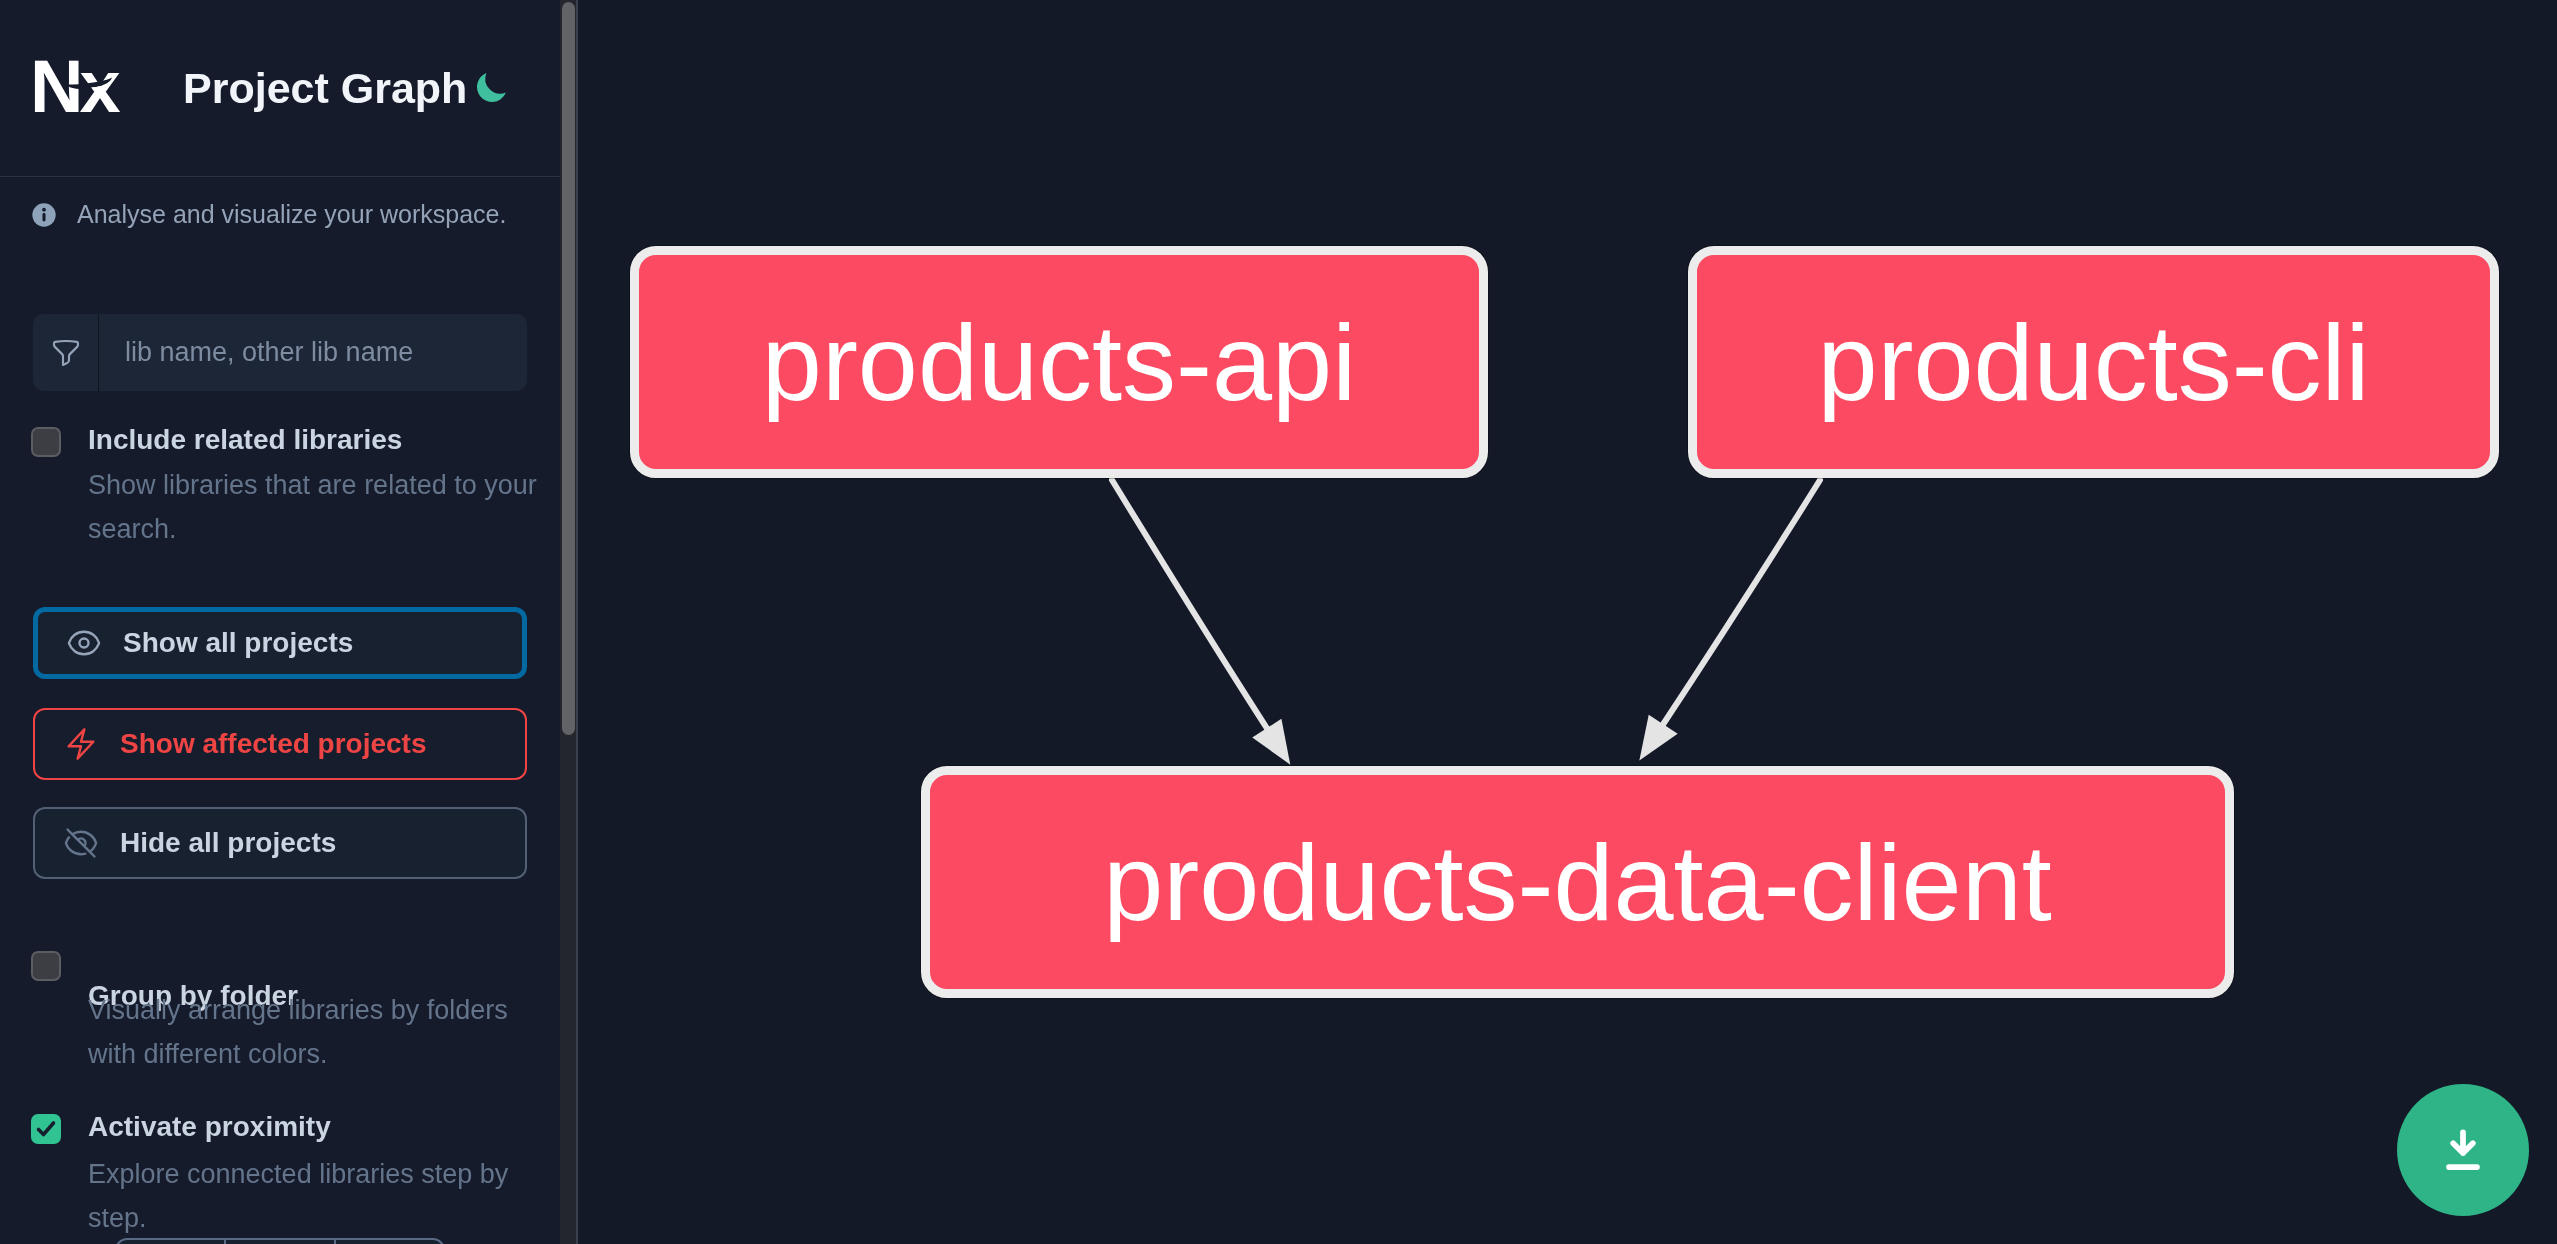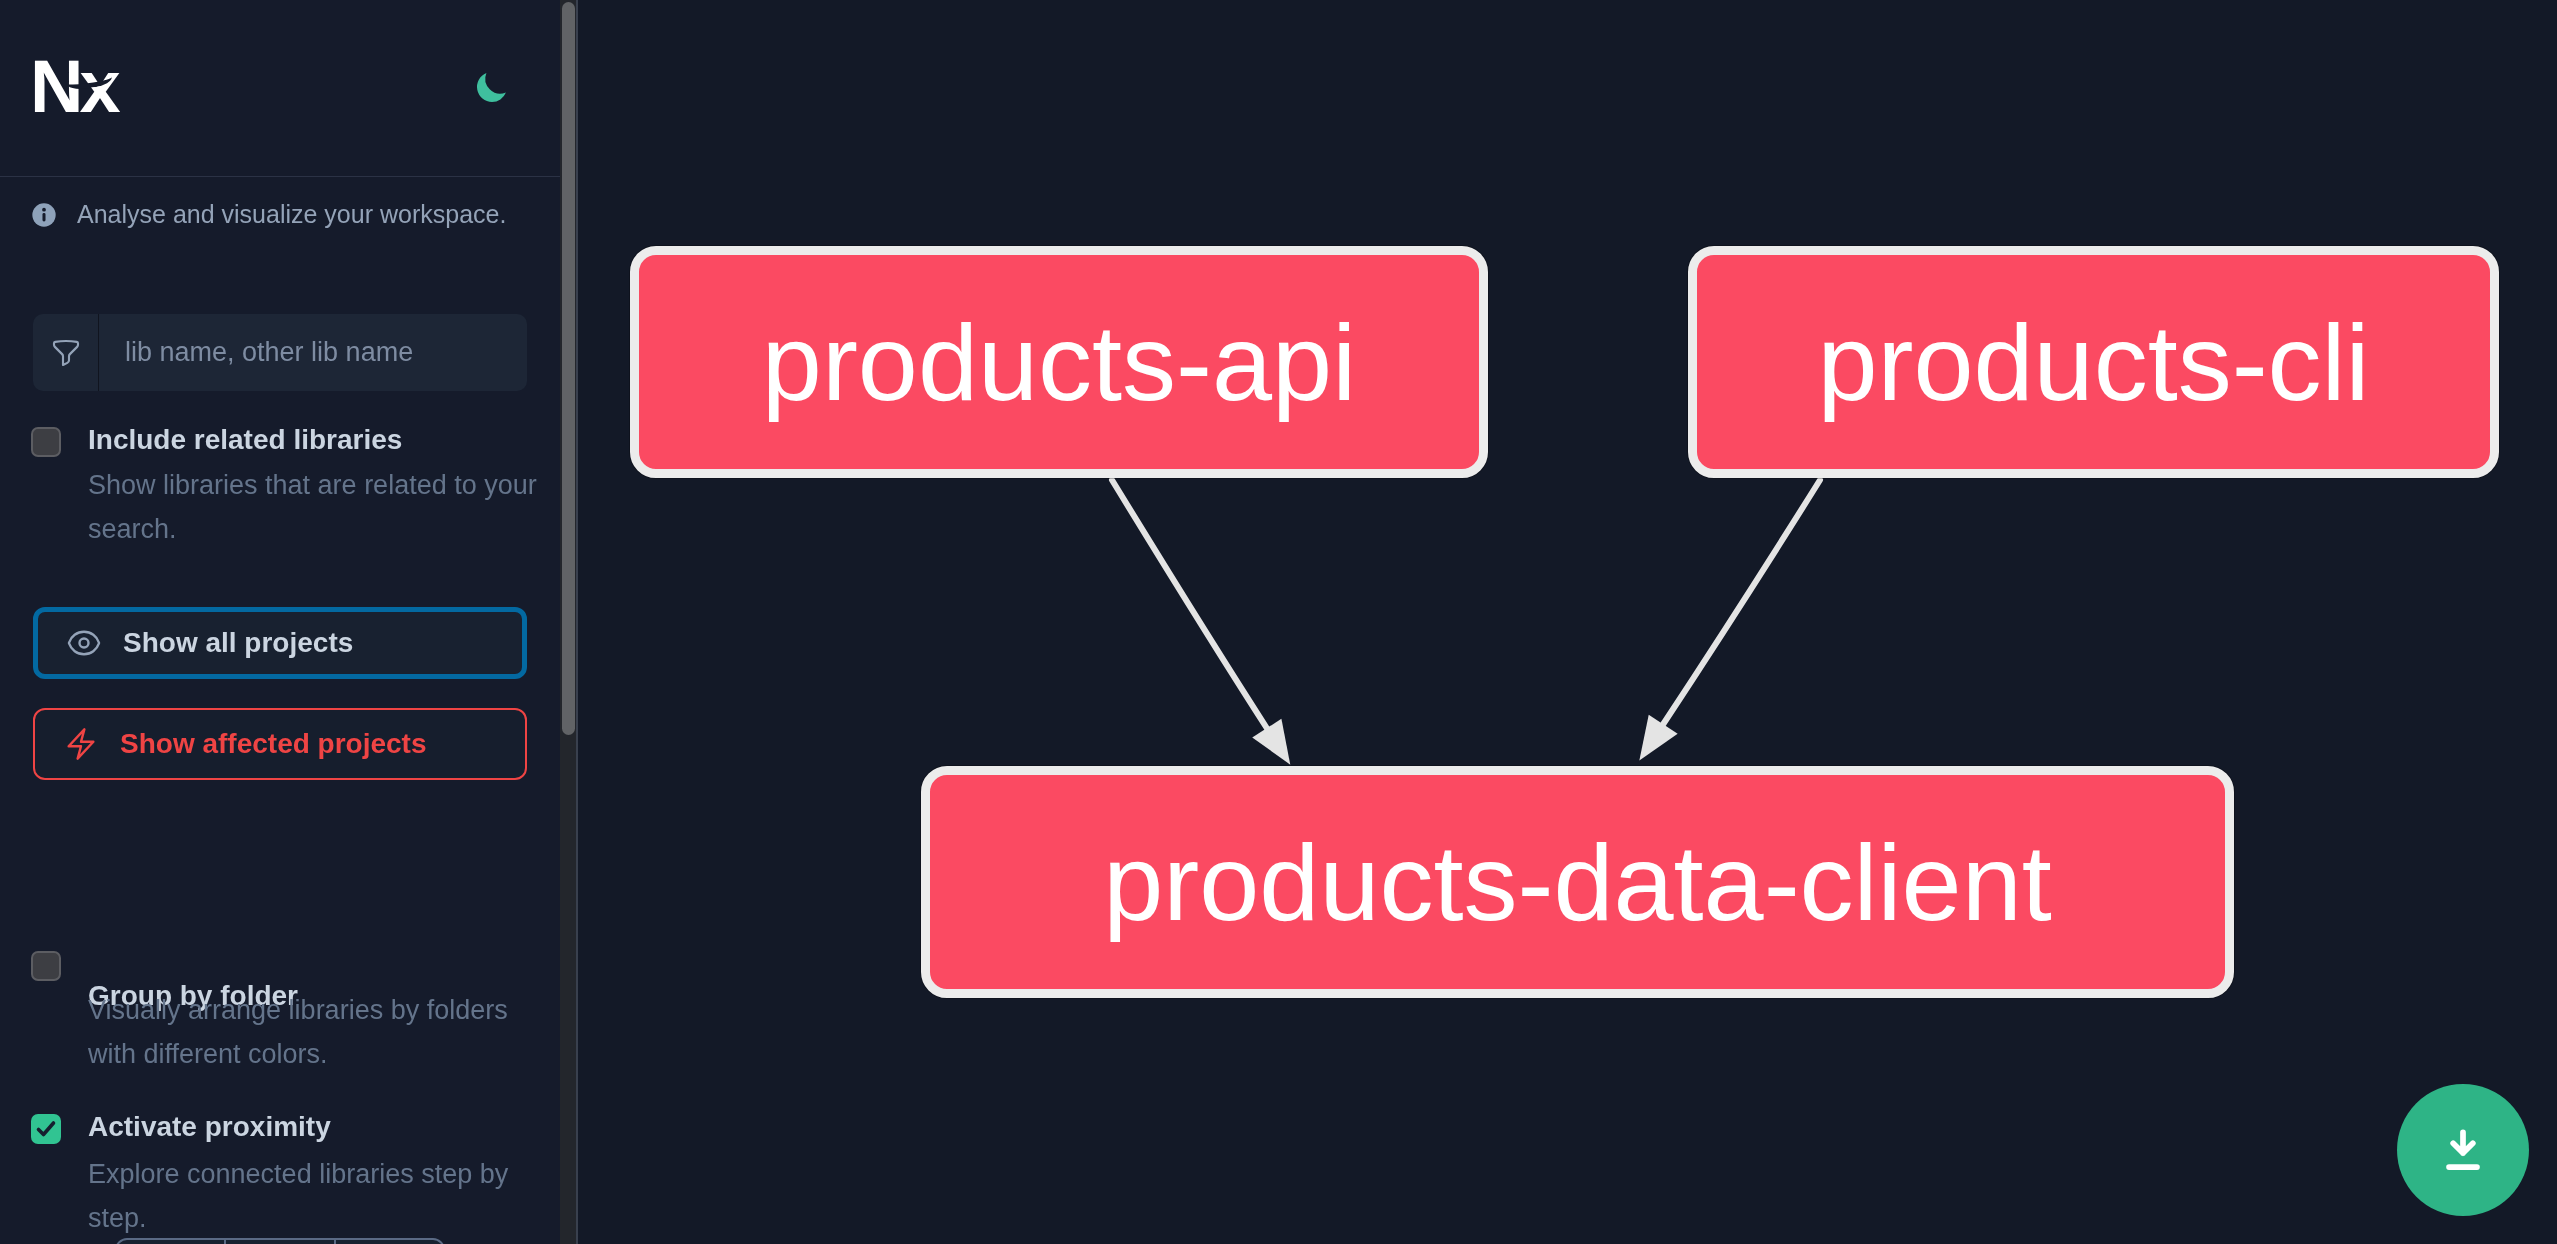--- a/index.html
+++ b/index.html
@@ -64,20 +64,21 @@
 </head>
 <body>
 
 <div class="app">
 
   <aside class="sidebar">
 
     <header class="sb-header">
       <div class="logo">Nx</div>
       <div class="logo-swoosh"></div>
+      <h1 class="app-title">Project Graph</h1>
       <button class="theme-toggle">
         <svg width="40" height="40" viewBox="0 0 24 24">
           <path d="M20.354 15.354A9 9 0 018.646 3.646 9.003 9.003 0 0012 21a9.003 9.003 0 008.354-5.646z" fill="#3fbf9e"></path>
         </svg>
       </button>
     </header>
 
     <div class="info-row">
       <svg width="28" height="28" viewBox="0 0 24 24">
         <circle cx="12" cy="12" r="10" fill="#8ea2ba"></circle>
@@ -110,20 +111,26 @@
       <span>Show all projects</span>
     </button>
 
     <button class="action-btn btn-affected">
       <svg width="36" height="36" viewBox="0 0 24 24" fill="none" stroke="#ef4444" stroke-width="1.6" stroke-linecap="round" stroke-linejoin="round">
         <path d="M3.75 13.5l10.5-11.25L12 10.5h8.25L9.75 21.75 12 13.5H3.75z"></path>
       </svg>
       <span>Show affected projects</span>
     </button>
 
+    <button class="action-btn btn-hide-all">
+      <svg width="36" height="36" viewBox="0 0 24 24" fill="none" stroke="#64748b" stroke-width="1.6" stroke-linecap="round" stroke-linejoin="round">
+        <path d="M3.98 8.223A10.477 10.477 0 001.934 12C3.226 16.338 7.244 19.5 12 19.5c.993 0 1.953-.138 2.863-.395M6.228 6.228A10.45 10.45 0 0112 4.5c4.756 0 8.773 3.162 10.065 7.498a10.523 10.523 0 01-4.293 5.774M6.228 6.228L3 3m3.228 3.228l3.65 3.65m7.894 7.894L21 21m-3.228-3.228l-3.65-3.65m0 0a3 3 0 10-4.243-4.243m4.242 4.242L9.88 9.88"></path>
+      </svg>
+      <span>Hide all projects</span>
+    </button>
 
     <div>
       <div class="cb" style="left:31px; top:951px;"></div>
       <div class="field-label" style="top:948px;margin-top:32px;">Group by folder</div>
       <div class="field-desc" style="top:988px;">Visually arrange libraries by folders with different colors.</div>
     </div>
 
     <div>
       <div class="cb checked" style="left:31px; top:1114px;">
         <svg width="24" height="24" viewBox="0 0 24 24" fill="none" stroke="#16202f" stroke-width="3.6" stroke-linecap="round" stroke-linejoin="round">

